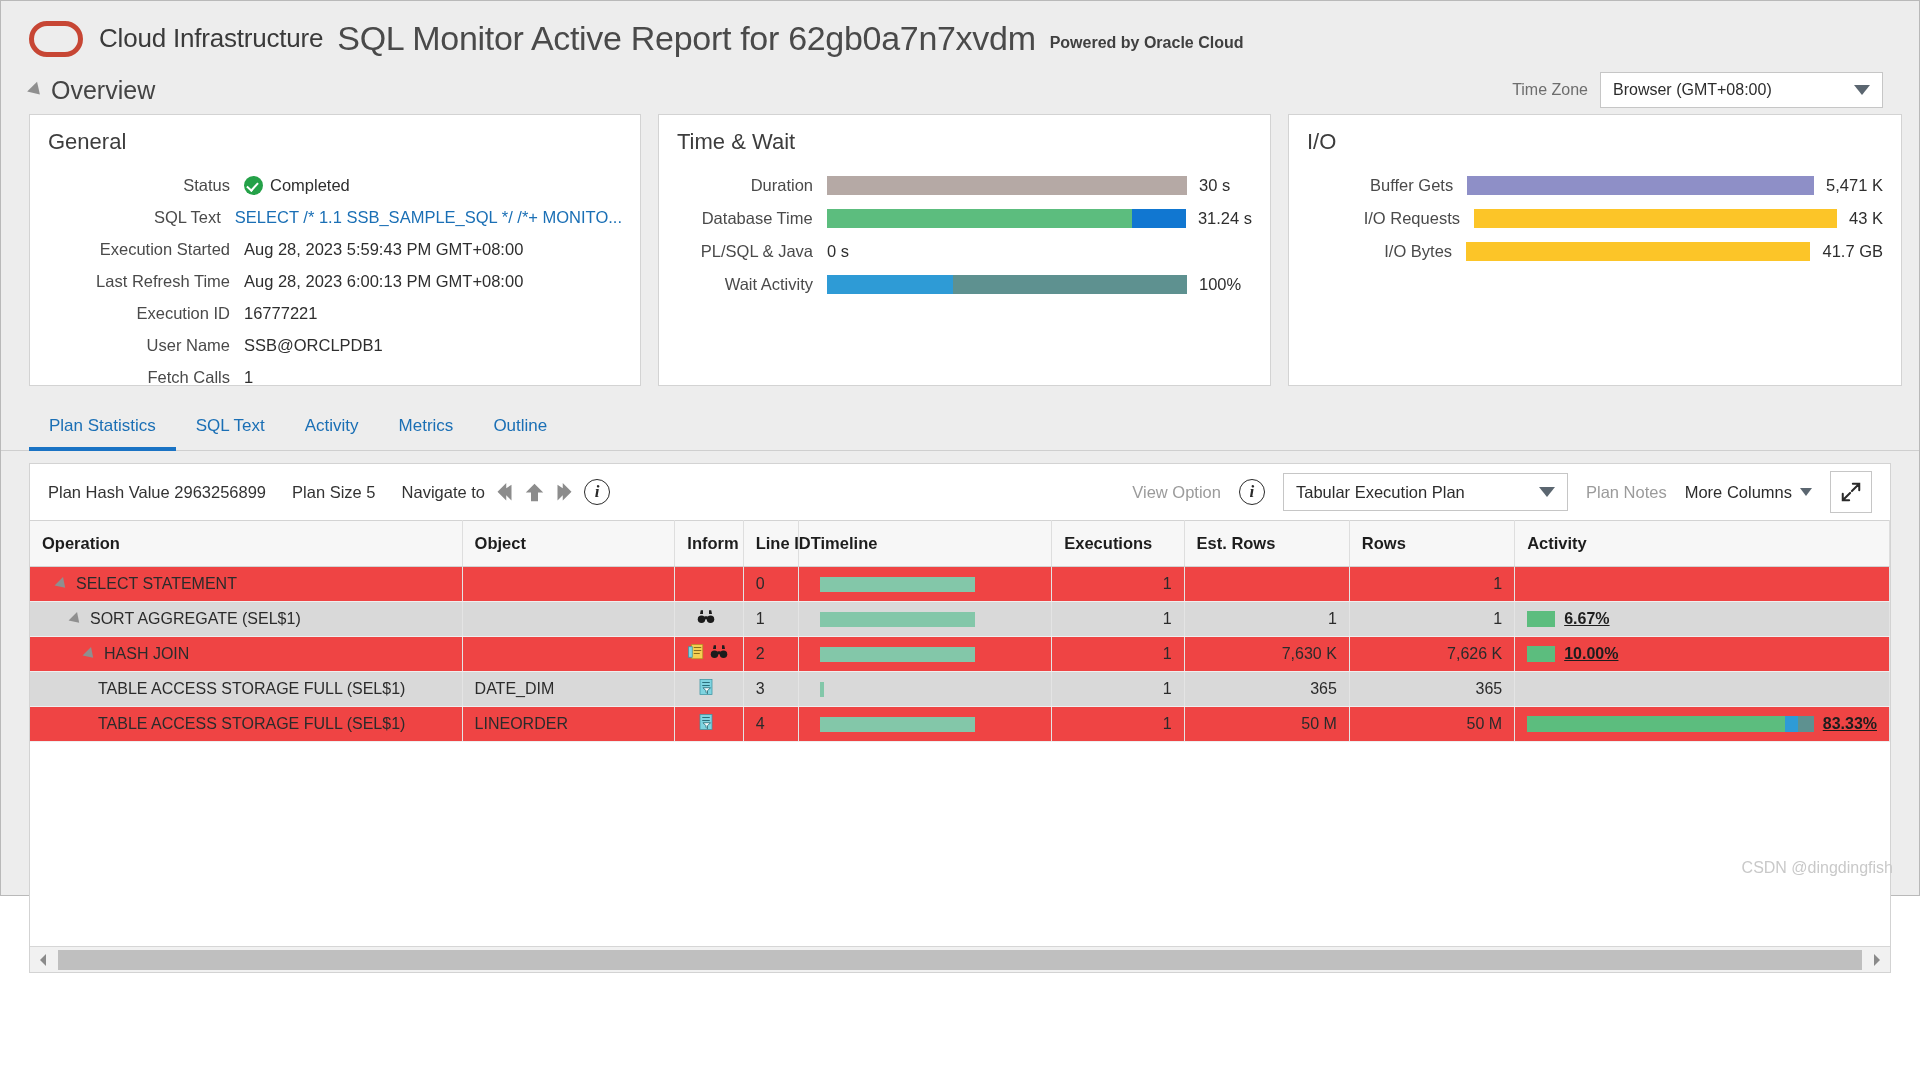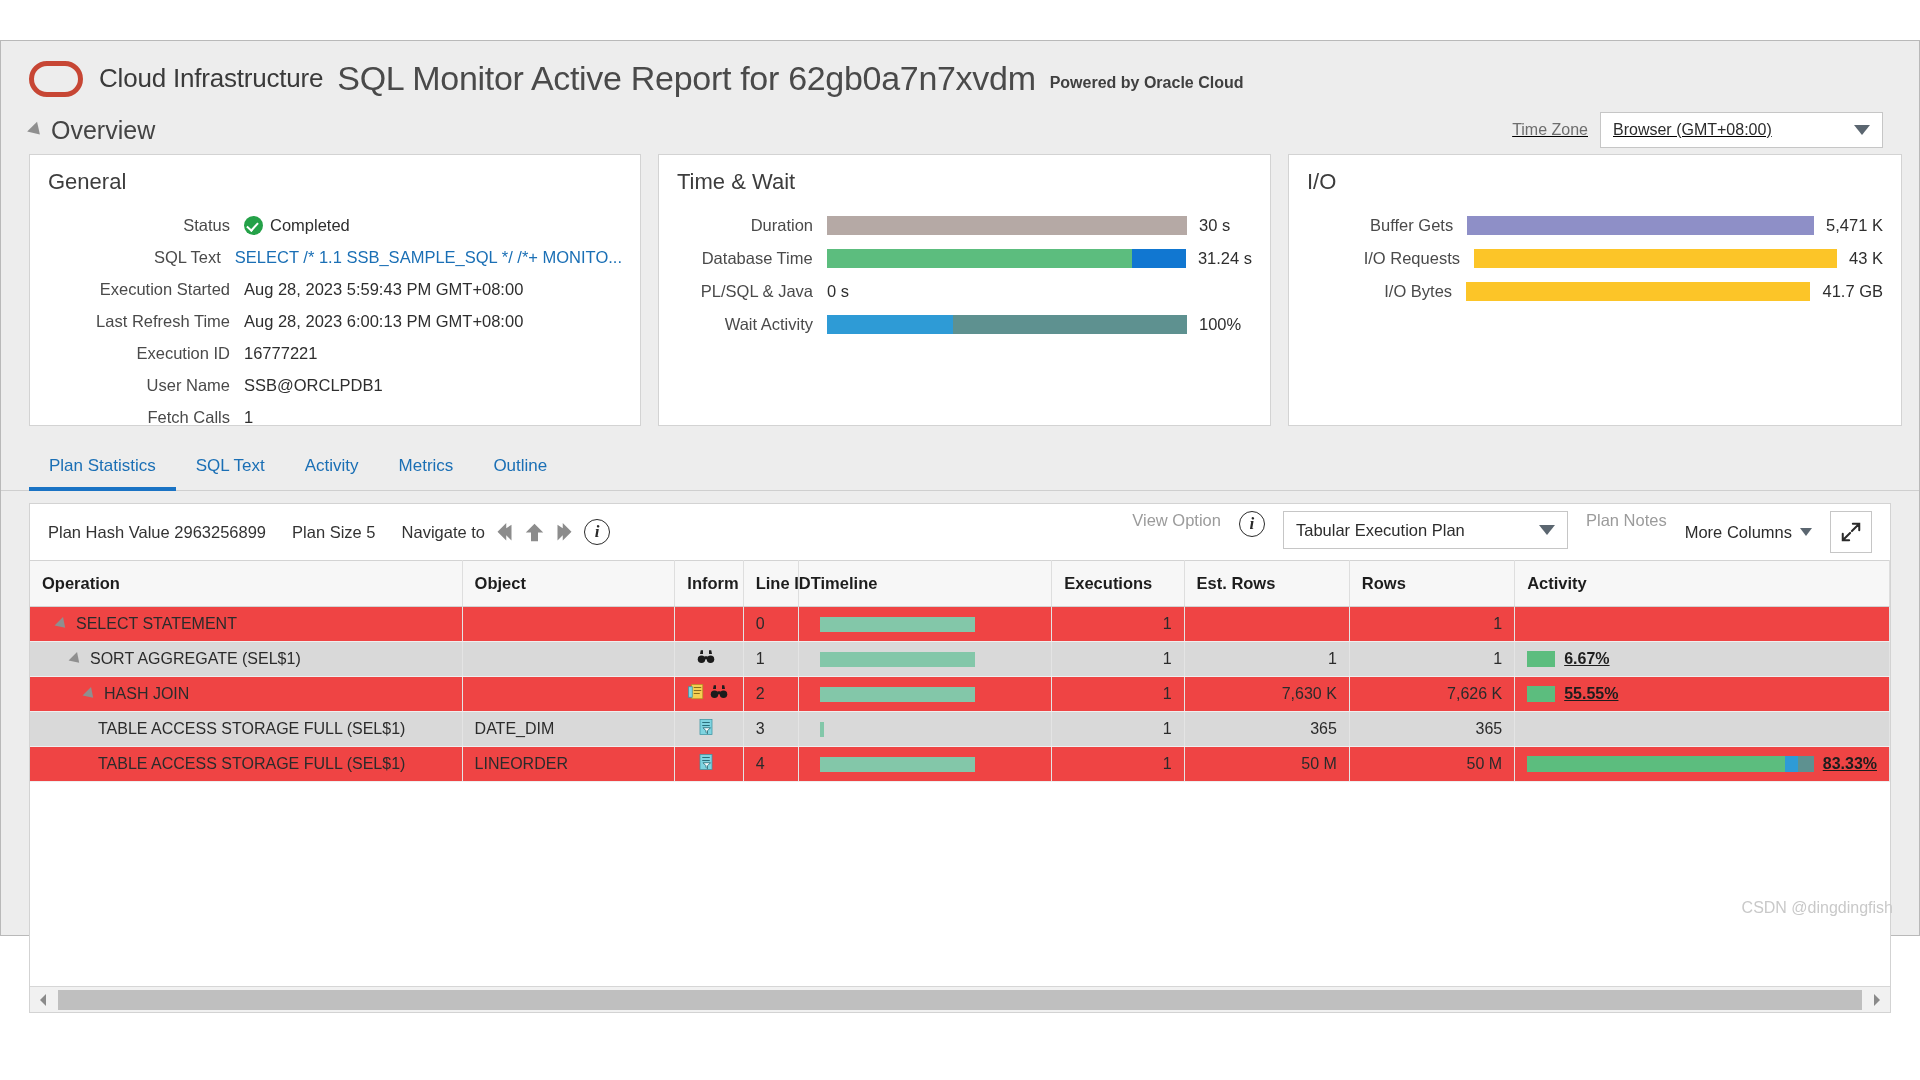--- a/index.html
+++ b/index.html
@@ -7,21 +7,20 @@
     width: 1920px; height: 1080px;
     font-family: "Liberation Sans", sans-serif;
     background: #ffffff;
     overflow: hidden;
   }
   #app {
     position: relative;
     width: 1920px; height: 896px;
     background: #ededed;
     border: 1px solid #b9b9b9;
-    margin-top: 40px;
   }
 
   
   .app-header {
     display: flex; align-items: center;
     padding: 18px 0 10px 28px;
     background: #ededed;
   }
   .oracle-logo {
     width: 54px; height: 36px;
@@ -50,21 +49,21 @@
   }
   .overview-left { display: flex; align-items: center; gap: 8px; }
   .tri-down {
     width: 0; height: 0;
     border-left: 7px solid transparent;
     border-right: 7px solid transparent;
     border-top: 11px solid #8f8f8f;
     transform: rotate(-45deg);
   }
   .overview-title { font-size: 25px; color: #444; font-weight: 400; }
-  .tz-wrap { display: flex; align-items: center; gap: 12px; text-decoration: underline; }
+  .tz-wrap { display: flex; align-items: center; gap: 12px; }
   .tz-label { font-size: 16px; color: #6d6d6d; }
   .tz-select {
     width: 283px; height: 36px; background: #fff;
     border: 1px solid #c6c6c6;
     display: flex; align-items: center; justify-content: space-between;
     padding: 0 12px; font-size: 16px; color: #2c2c2c;
   }
   .caret-dn {
     width: 0; height: 0;
     border-left: 8px solid transparent;
@@ -131,21 +130,21 @@
   .plan-panel {
     margin: 12px 28px 0 28px; background: #fff;
     border: 1px solid #d3d3d3; height: 510px;
     display: flex; flex-direction: column;
   }
   .plan-toolbar {
     display: flex; align-items: center; justify-content: space-between;
     height: 56px; padding: 0 18px; flex: 0 0 auto;
   }
   .tb-left { display: flex; align-items: center; gap: 26px; font-size: 16.5px; color: #333; }
-  .tb-right { display: flex; gap: 18px; font-size: 16.5px; }
+  .tb-right { display: flex; align-items: center; gap: 18px; font-size: 16.5px; }
   .nav-to { display: flex; align-items: center; gap: 9px; }
   .nav-icon { width: 21px; height: 21px; fill: #8c8c8c; }
   .info-circle {
     width: 26px; height: 26px; border: 1.8px solid #2a2a2a; border-radius: 50%;
     display: inline-flex; align-items: center; justify-content: center;
     font-style: italic; font-family: "Liberation Serif", serif;
     font-size: 17px; color: #2a2a2a; font-weight: bold; flex: 0 0 auto;
   }
   .muted { color: #9b9b9b; }
   .view-select {
@@ -482,21 +481,21 @@
                 <div class="timeline-bar" style="margin-left: 4%; width: 68%;"></div>
               </td>
               <td class="num">1</td>
               <td class="num">7,630 K</td>
               <td class="num">7,626 K</td>
               <td>
                 <div class="act-cell">
                   <div class="act-bar" style="width: 8%;">
                     <div style="width: 100%; background: rgb(92, 189, 126);"></div>
                   </div>
-                  <span class="act-pct">55.55%</span>
+                  <span class="act-pct">10.00%</span>
                 </div>
               </td>
             </tr>
             <tr class="r-hl">
               <td>
                 <div class="op-cell" style="padding-left: 56px;">
                   <span>TABLE ACCESS STORAGE FULL (SEL$1)</span>
                 </div>
               </td>
               <td>DATE_DIM</td>

